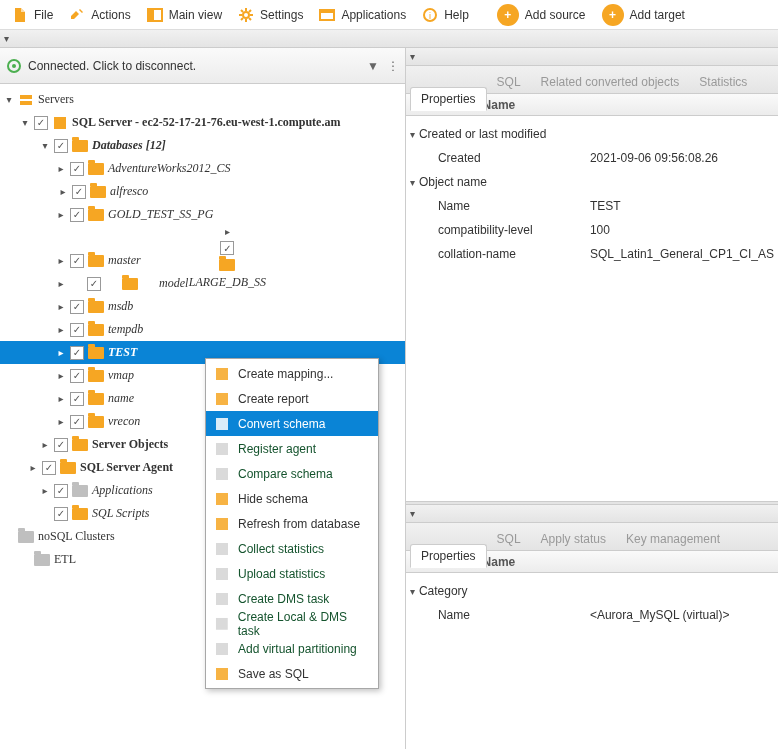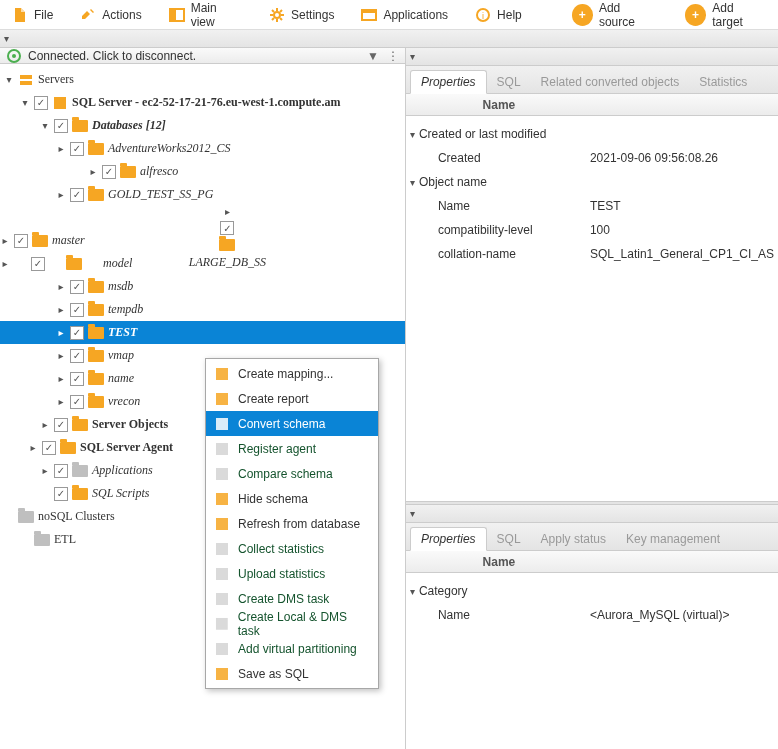--- a/index.html
+++ b/index.html
@@ -14,21 +14,21 @@
     overflow: hidden;
     position: relative;
   }
   
   .toolbar {
     display: flex;
     align-items: center;
     height: 30px;
     padding: 2px 6px;
     border-bottom: 1px solid #ddd;
-    gap: 15px;
+    gap: 4px;
   }
   .tb-item {
     display: flex;
     align-items: center;
     gap: 6px;
     padding: 4px 6px;
     cursor: pointer;
   }
   .tb-sep { width: 8px; }
   
@@ -47,21 +47,21 @@
 
   
   .workspace {
     display:flex;
     height: calc(749px - 30px);
   }
   .left-pane { width:410px; border-right:1px solid #ccc; display:flex;flex-direction:column; }
   .right-pane { flex:1; display:flex;flex-direction:column; }
 
   .status-bar {
-    height:16px;
+    height:36px;
     background:linear-gradient(#fafafa,#ececec);
     border-bottom:1px solid #ccc;
     display:flex;align-items:center;justify-content:space-between;
     padding:0 6px;
   }
   .status-left { display:flex;align-items:center;gap:6px; }
   .filter-glyph { color:#666; }
 
   .tree { flex:1; overflow:auto; padding:4px 0; }
   .row {
@@ -116,21 +116,21 @@
     background:linear-gradient(#f1f1f1,#e4e4e4);
     border-bottom:1px solid #ccc;
     display:flex;align-items:flex-end;gap:0;padding:4px 4px 0 4px;height:28px;
   }
   .tab {
     padding:4px 10px;color:#999;cursor:pointer;
   }
   .tab.active {
     background:#fff;border:1px solid #ccc;border-bottom:1px solid #fff;
     color:#333;border-radius:3px 3px 0 0;
-    position:relative;top:1px;font-style:italic;
+    position:relative;top:18px;
   }
   .colhdr {
     display:flex;background:linear-gradient(#fafafa,#ececec);
     border-bottom:1px solid #ccc;height:22px;align-items:center;
     font-weight:bold;color:#555;
   }
   .colhdr .c1 { flex:1;text-align:center; }
   .colhdr .c2 { flex:1;text-align:center; }
   .gridbody { padding:6px 4px; }
   .prow { display:flex;align-items:center;height:24px; }
@@ -264,45 +264,45 @@
         <span class="bold db-label">Databases [12]</span>
       </div>
 
       <div id="db-list">
           <div class="row" style="padding-left: 56px;">
             <span class="arrow closed"></span>
             <span class="chk"></span>
             <span class="folder"></span>
             <span class="db-label">AdventureWorks2012_CS</span>
           </div>
-          <div class="row" style="padding-left: 88px;">
+          <div class="row" style="padding-left: 58px;">
             <span class="arrow closed"></span>
             <span class="chk"></span>
             <span class="folder"></span>
             <span class="db-label">alfresco</span>
           </div>
           <div class="row" style="padding-left: 56px;">
             <span class="arrow closed"></span>
             <span class="chk"></span>
             <span class="folder"></span>
             <span class="db-label">GOLD_TEST_SS_PG</span>
           </div>
           <div class="row" style="padding-left: 56px; flex-direction: column;">
             <span class="arrow closed"></span>
             <span class="chk"></span>
             <span class="folder"></span>
             <span class="db-label">LARGE_DB_SS</span>
           </div>
-          <div class="row" style="">
+          <div class="row" style="padding-left: 56px;">
             <span class="arrow closed"></span>
             <span class="chk"></span>
             <span class="folder"></span>
             <span class="db-label">master</span>
           </div>
-          <div class="row" style=" gap: 21px;">
+          <div class="row" style="padding-left: 56px; gap: 21px;">
             <span class="arrow closed"></span>
             <span class="chk"></span>
             <span class="folder"></span>
             <span class="db-label">model</span>
           </div>
           <div class="row" style="padding-left: 56px;">
             <span class="arrow closed"></span>
             <span class="chk"></span>
             <span class="folder"></span>
             <span class="db-label">msdb</span>

